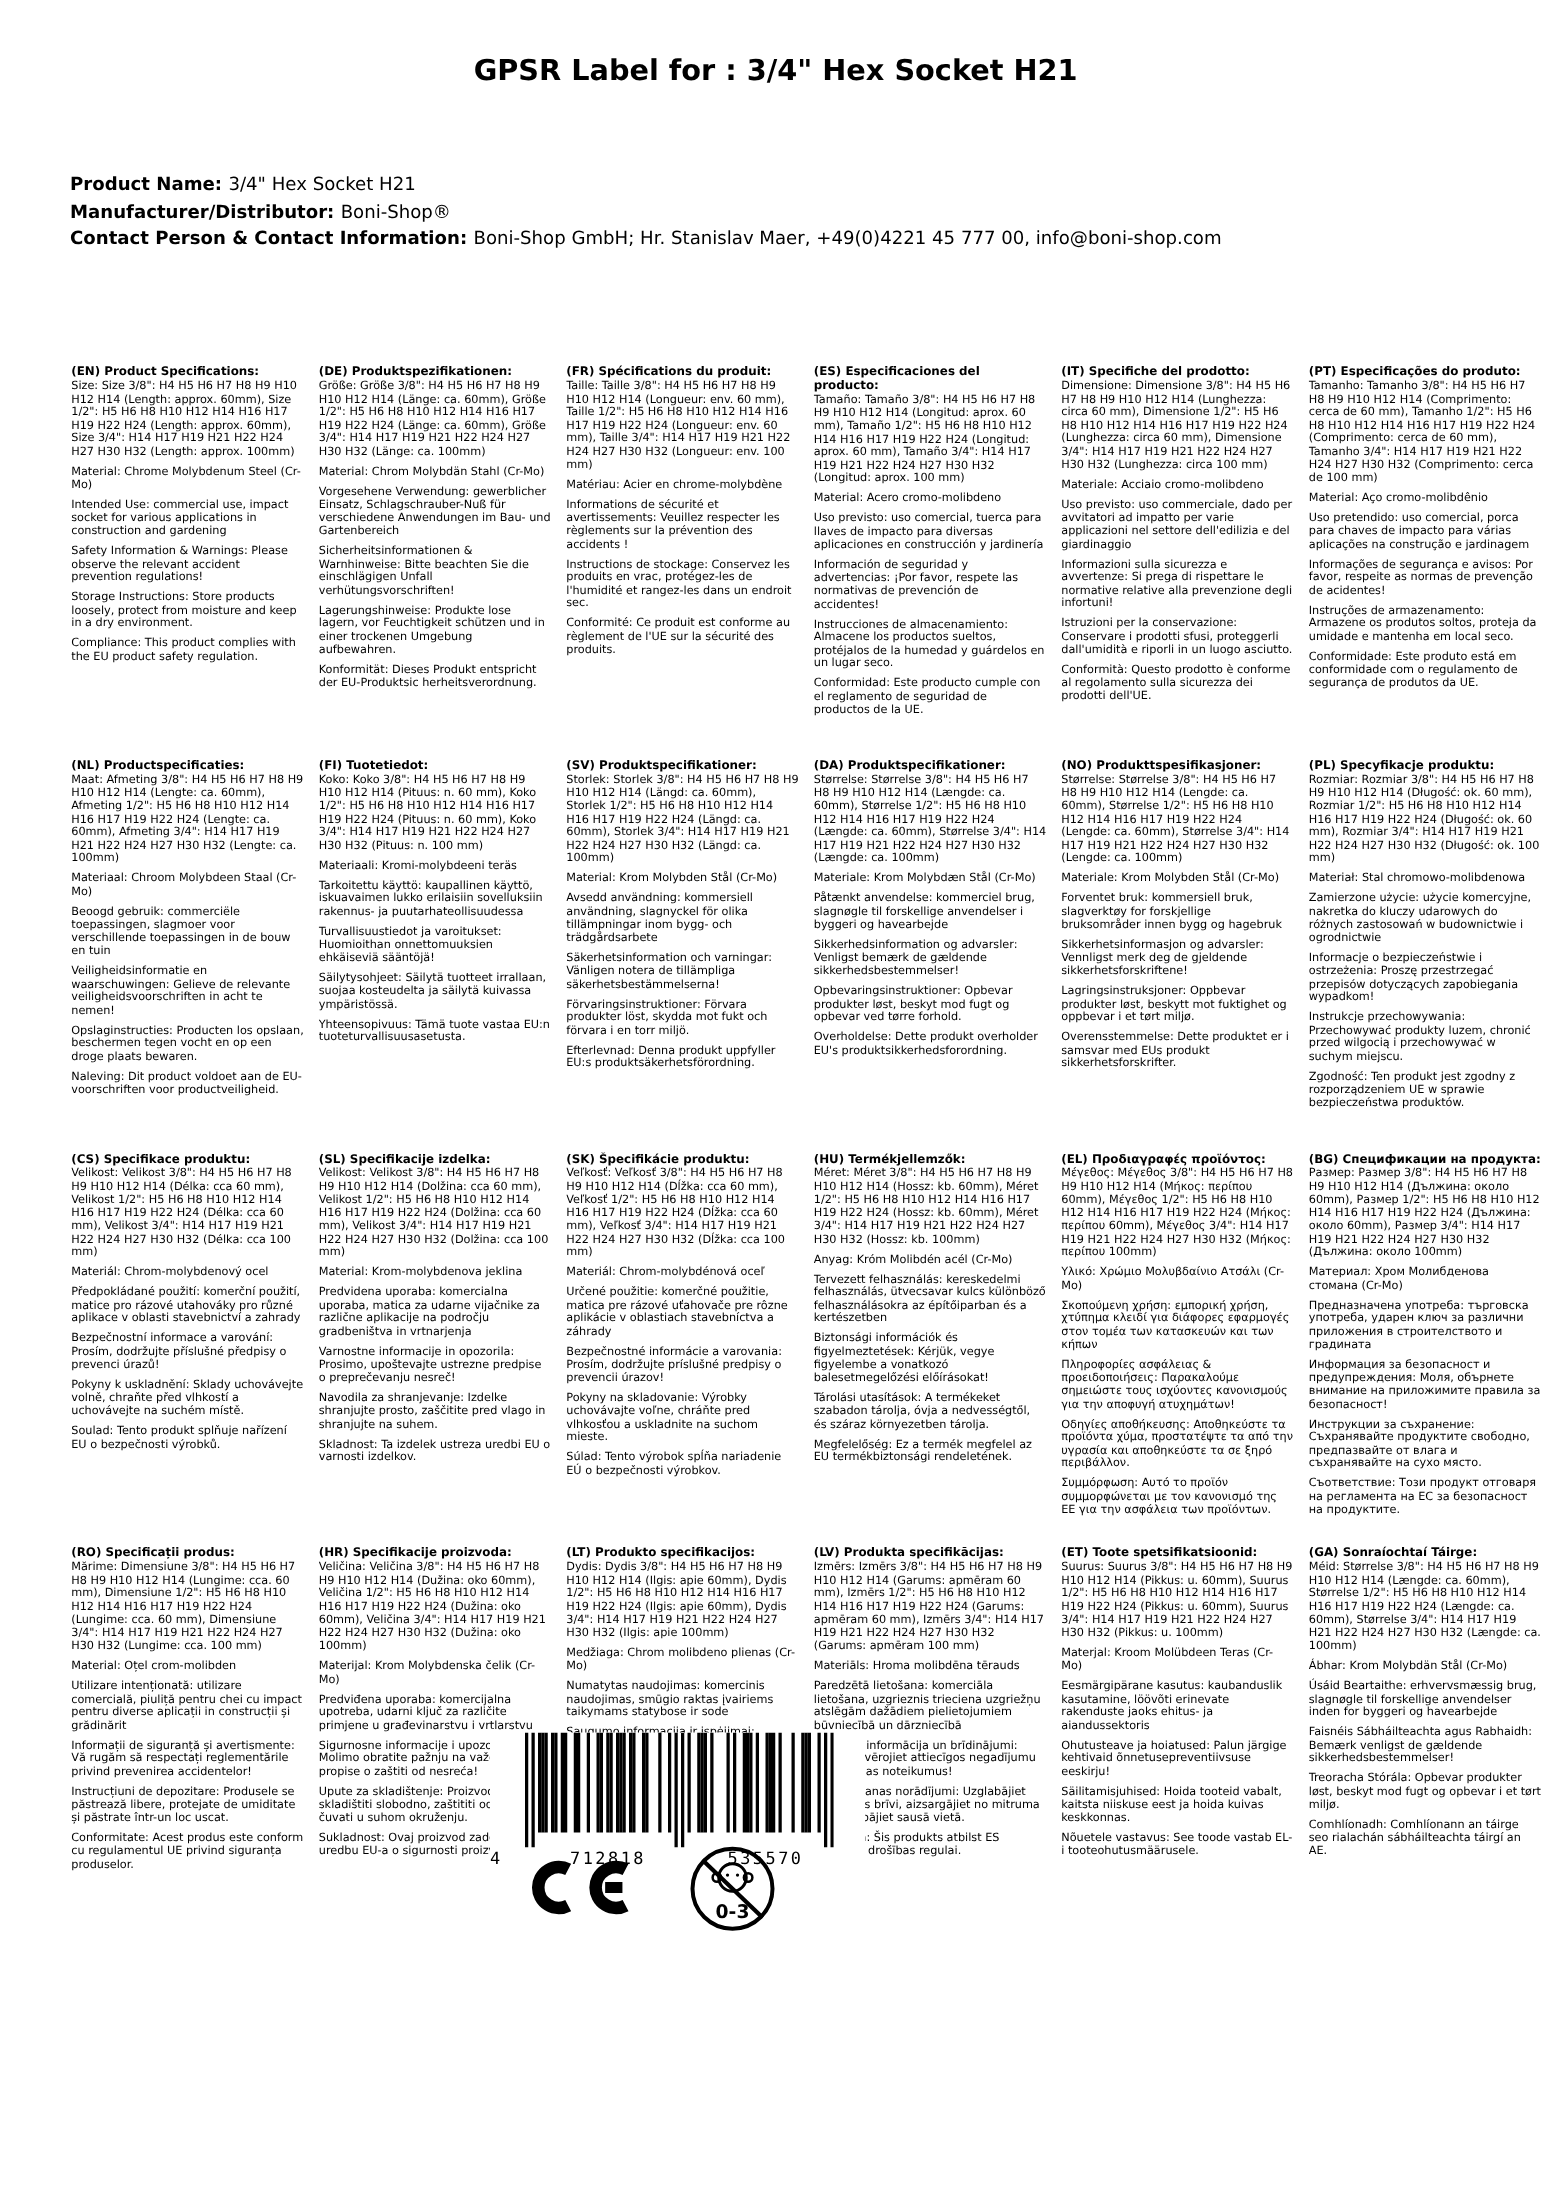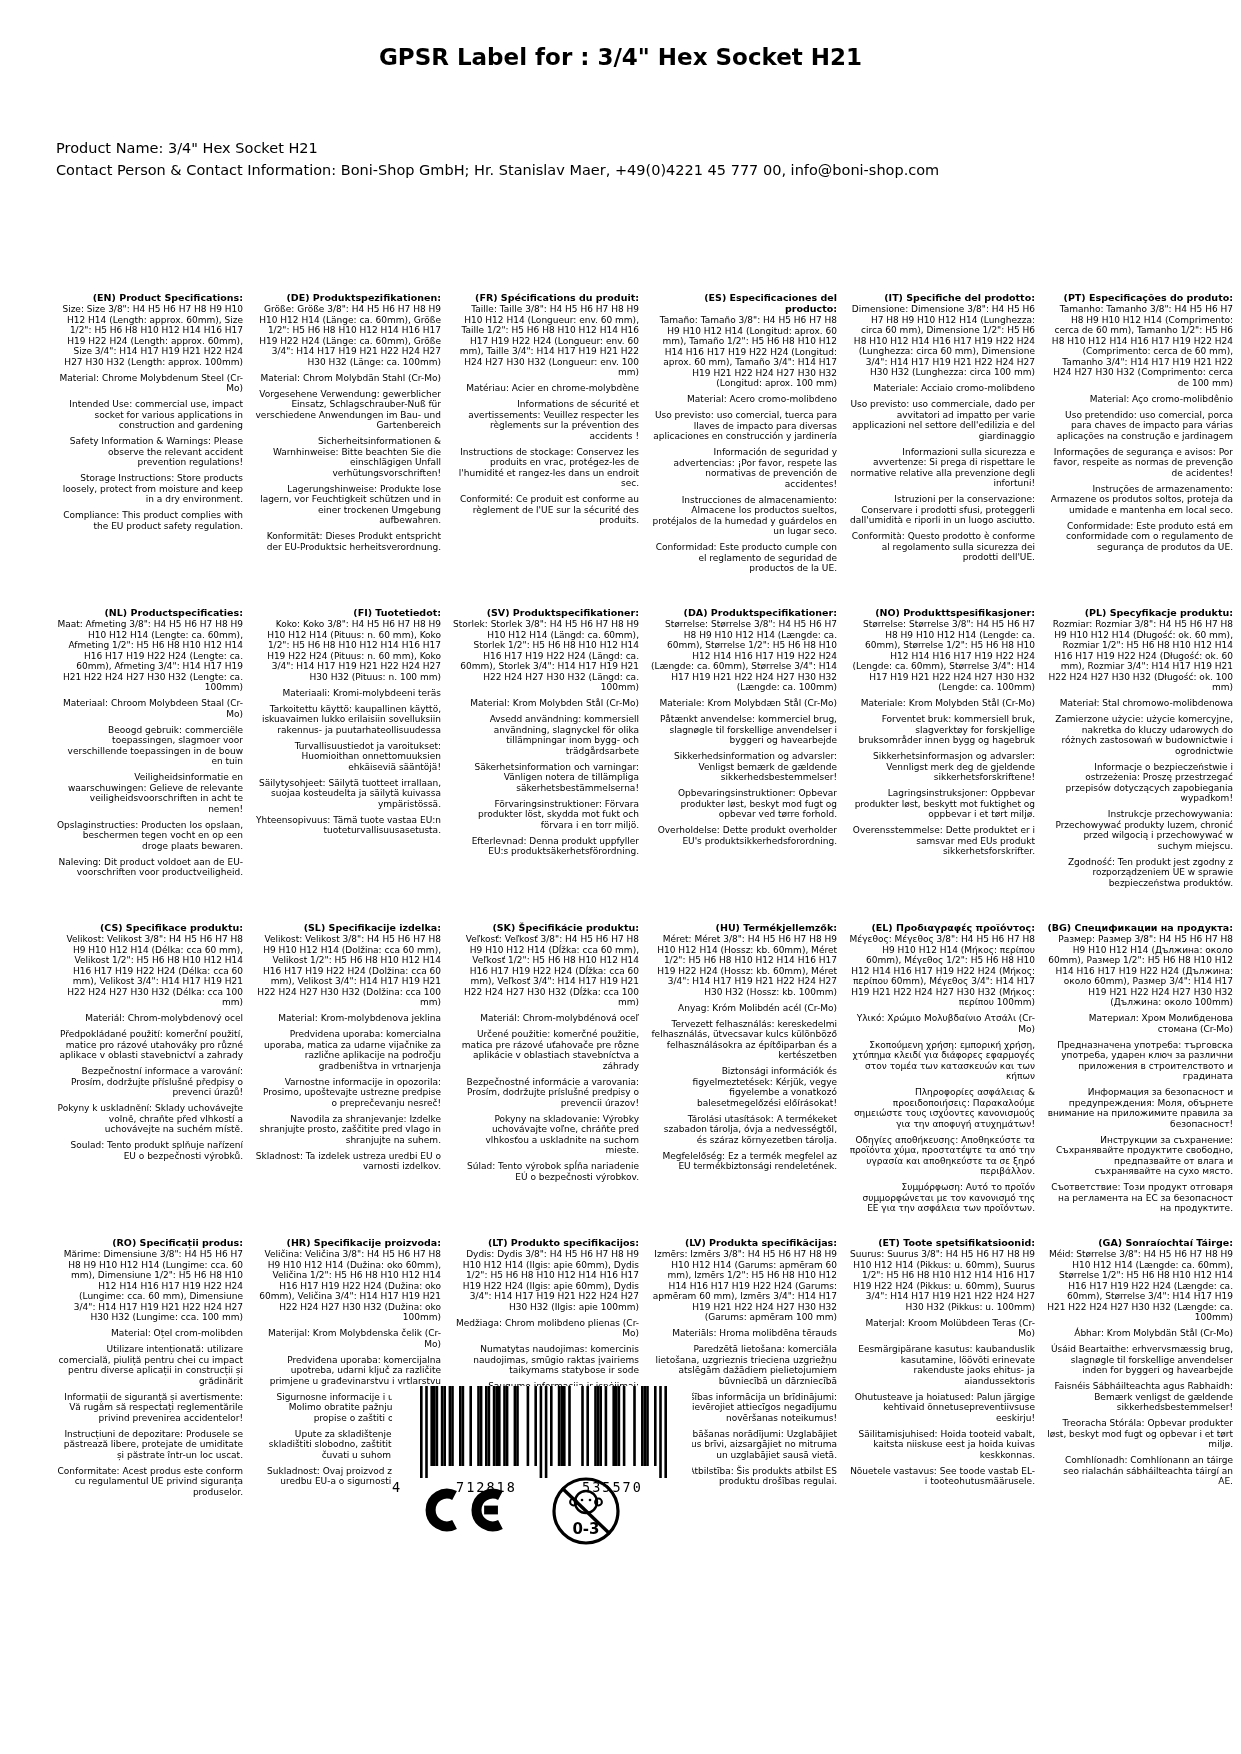--- a/index.html
+++ b/index.html
@@ -1,24 +1,24 @@
 <!DOCTYPE html>
 <html><head>
 <meta charset="utf-8">
 <style>
   html,body{margin:0;padding:0;background:#fff;}
   .page{position:relative;width:1241px;height:1754px;background:#fff;color:#000;
         font-family:"DejaVu Sans",sans-serif;overflow:hidden;}
   .title{position:absolute;top:44px;left:0;width:100%;text-align:center;
          font-size:23px;font-weight:bold;margin:0;}
   .info{position:absolute;left:56px;top:138px;font-size:14.5px;line-height:21.5px;}
-  .info-line b{font-weight:normal;margin-top:32px;}
+  .info-line b{font-weight:bold;margin-top:32px;}
   .grid{position:absolute;left:57px;top:292px;display:grid;
         grid-template-columns:repeat(6,198px);grid-auto-rows:315px;}
-  .cell{width:186px;font-size:9px;line-height:10.5px;overflow:hidden;text-align:right;}
+  .cell{width:186px;font-size:9px;line-height:10.5px;overflow:hidden;}
   .cell h3{font-size:9.5px;line-height:11px;font-weight:bold;margin:0 0 1px 0;}
   .cell p{margin:0 0 5.5px 0;}
   .footer{position:absolute;left:0;top:1380px;width:1241px;height:180px;}
   .barcode-block{position:absolute;left:392px;top:6px;width:300px;background:#fff;}
   .barcode-bars{display:block;margin-left:28px;}
   .barcode-digits{display:flex;align-items:baseline;margin-top:1px;
         font-family:"DejaVu Sans Mono",monospace;font-size:13.5px;letter-spacing:2px;}
   .bd-first{width:24px;}
   .bd-g1{margin-left:40px;width:110px;}
   .bd-g2{margin-left:16px;}
@@ -31,20 +31,24 @@
 <div class="page">
   <h1 class="title">GPSR Label for : 3/4" Hex Socket H21</h1>
 
   <div class="info" id="info">
   <div class="info-line">
     <b>Product Name: </b>
     <span>3/4" Hex Socket H21</span>
   </div>
 
 
+  <div class="info-line">
+    <b>Manufacturer/Distributor: </b>
+    <span>Boni-Shop®</span>
+  </div>
 
 
   <div class="info-line">
     <b>Contact Person &amp; Contact Information: </b>
     <span>Boni-Shop GmbH; Hr. Stanislav Maer, +49(0)4221 45 777 00, info@boni-shop.com</span>
   </div>
 </div>
 
   <div class="grid" id="grid">
   <div class="cell">

